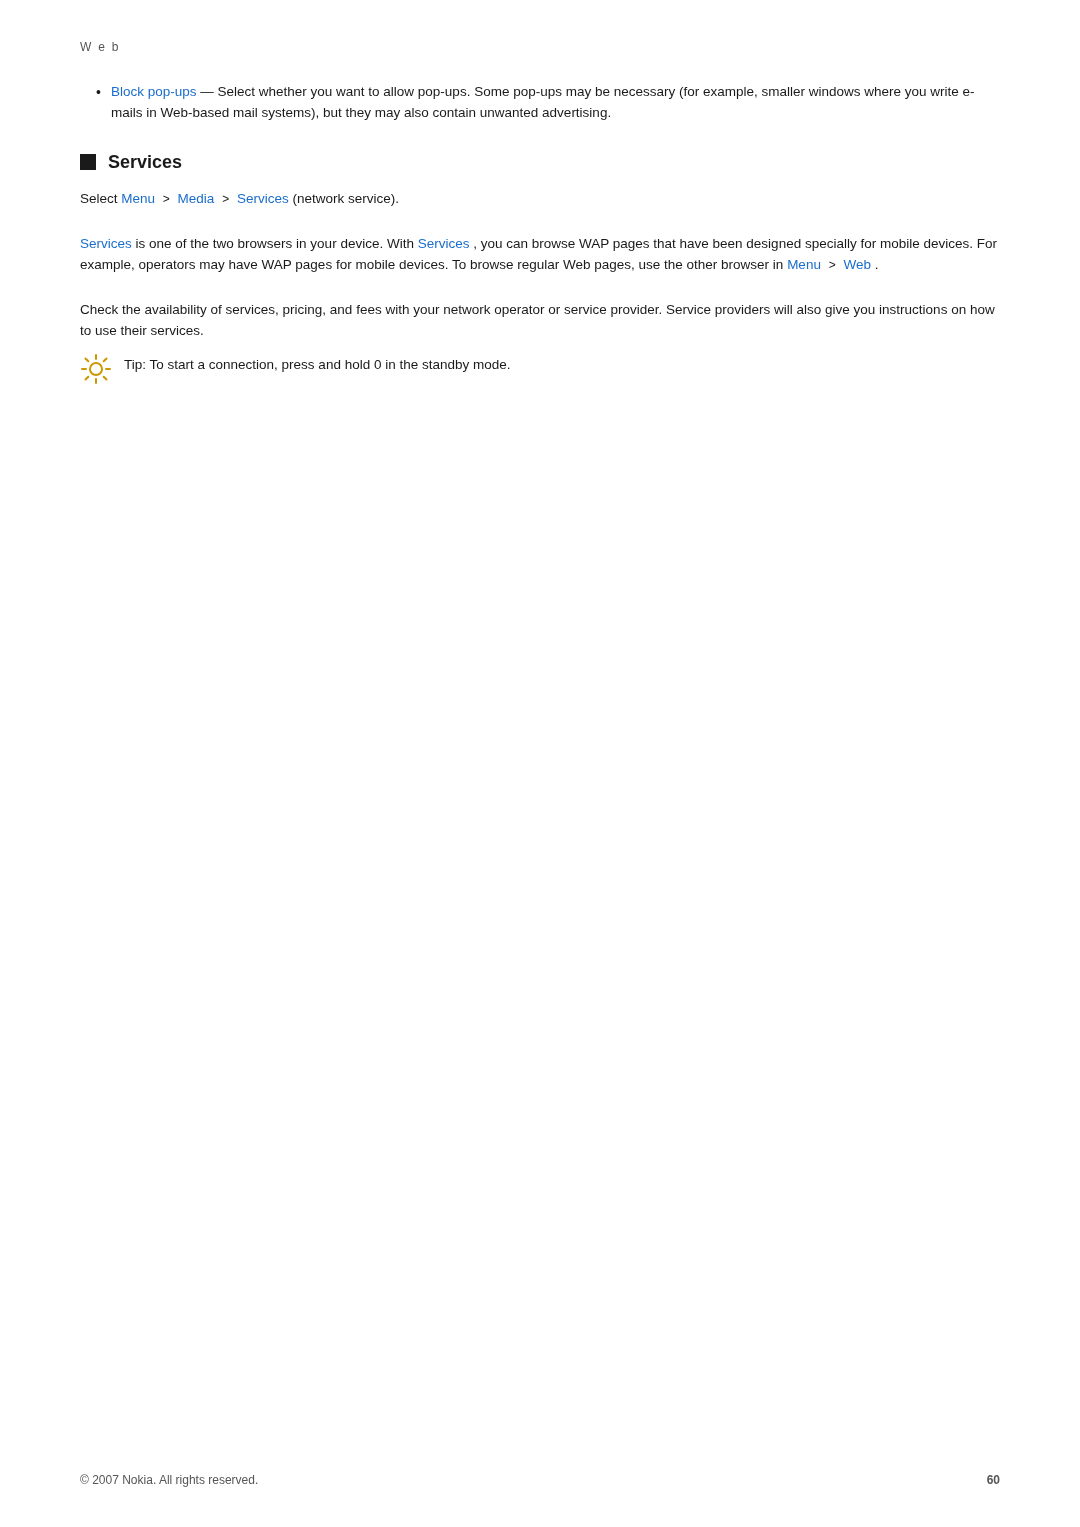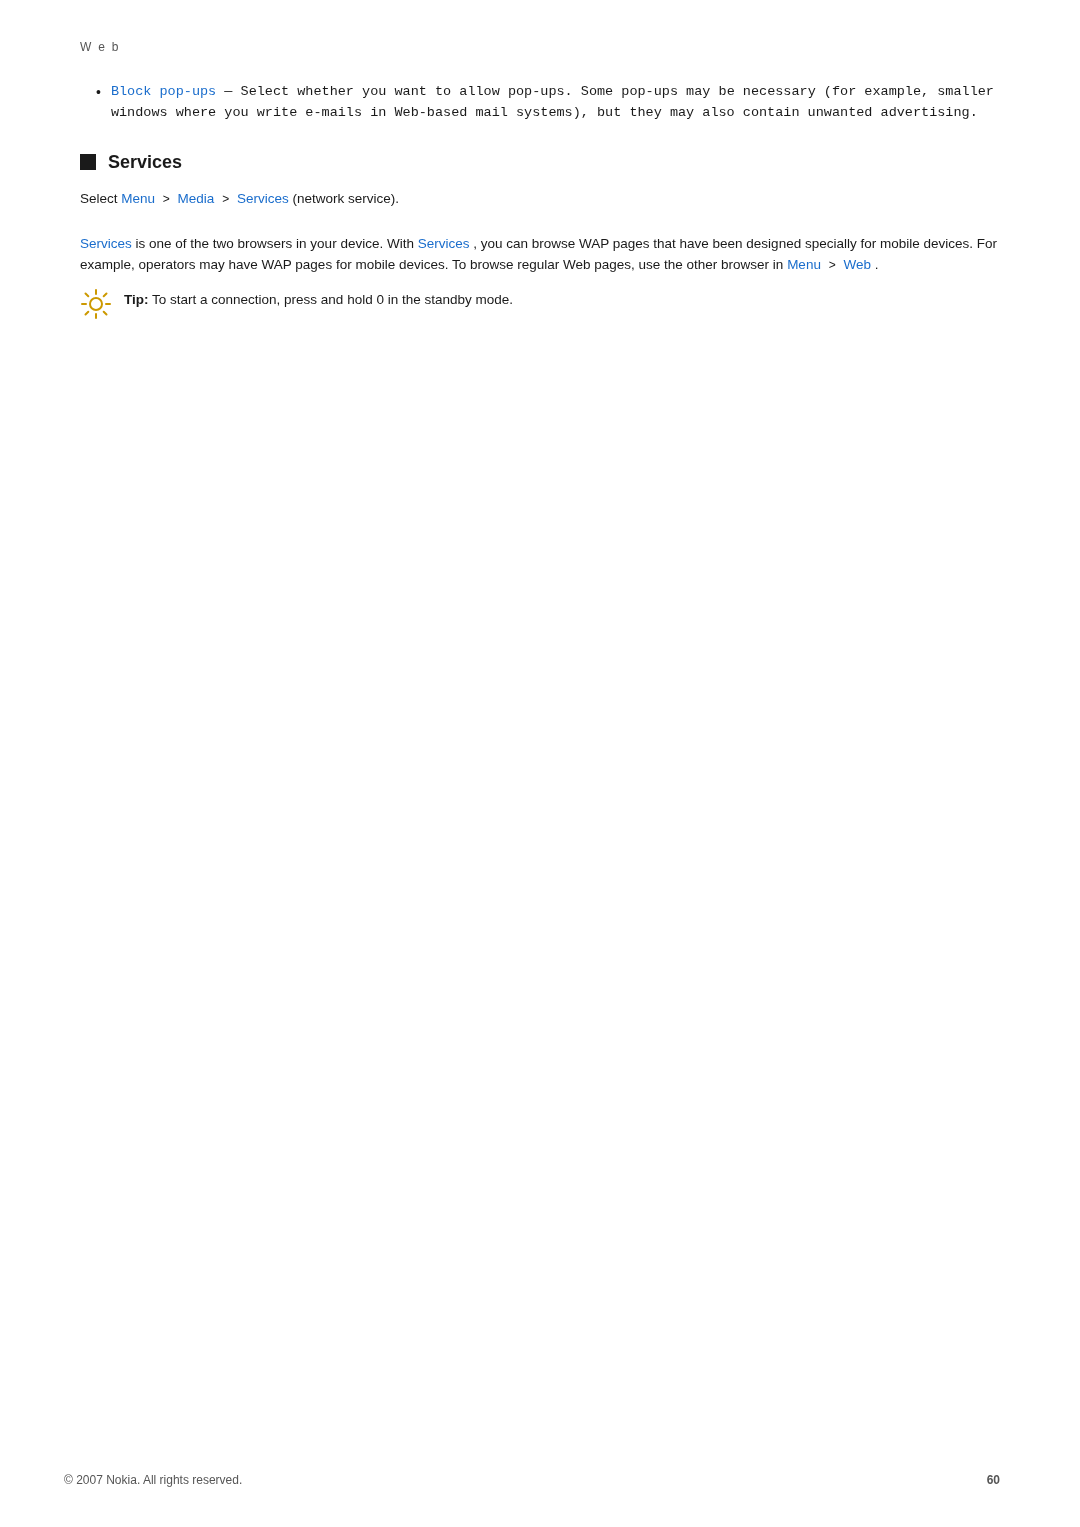--- a/index.html
+++ b/index.html
@@ -50,21 +50,20 @@
       margin-right: 10px;
       margin-top: 0;
       font-size: 14px;
       flex-shrink: 0;
     }
 
     .bullet-text {
       font-size: 13.5px;
       line-height: 1.55;
       color: #1a1a1a;
-      font-family: Liberation Mono, monospace;
     }
 
     .link-blue {
       color: #1a6dcc;
       text-decoration: none;
     }
 
     .section-heading {
       display: flex;
       align-items: center;
@@ -126,27 +125,27 @@
       height: 32px;
     }
 
     .tip-text {
       font-size: 13.5px;
       line-height: 1.55;
       color: #1a1a1a;
     }
 
     .tip-bold {
-      font-weight: bold;
+      font-weight: normal;
     }
 
     .page-footer {
       position: absolute;
       bottom: 40px;
-      left: 64px;
+      left: 80px;
       right: 80px;
       display: flex;
       justify-content: space-between;
       align-items: center;
       font-size: 12px;
       color: #555;
     }
 
     .footer-left {
       font-size: 12px;
@@ -195,20 +194,21 @@
     <a class="link-blue" href="#">Services</a>
     <span> is one of the two browsers in your device. With </span>
     <a class="link-blue" href="#">Services</a>
     <span>, you can browse WAP pages that have been designed specially for mobile devices. For example, operators may have WAP pages for mobile devices. To browse regular Web pages, use the other browser in </span>
     <a class="link-blue" href="#">Menu</a>
     <span class="nav-arrow">&gt;</span>
     <a class="link-blue" href="#">Web</a>
     <span>.</span>
   </div>
 
+  <div class="body-paragraph">Check the availability of services, pricing, and fees with your network operator or service provider. Service providers will also give you instructions on how to use their services.</div>
 
   <div class="tip-section">
     <div class="tip-icon">
       
       <svg viewBox="0 0 32 32" xmlns="http://www.w3.org/2000/svg">
 
         <line x1="16" y1="2" x2="16" y2="6" stroke="#cc9900" stroke-width="2" stroke-linecap="round"></line>
         <line x1="16" y1="26" x2="16" y2="30" stroke="#cc9900" stroke-width="2" stroke-linecap="round"></line>
         <line x1="2" y1="16" x2="6" y2="16" stroke="#cc9900" stroke-width="2" stroke-linecap="round"></line>
         <line x1="26" y1="16" x2="30" y2="16" stroke="#cc9900" stroke-width="2" stroke-linecap="round"></line>

